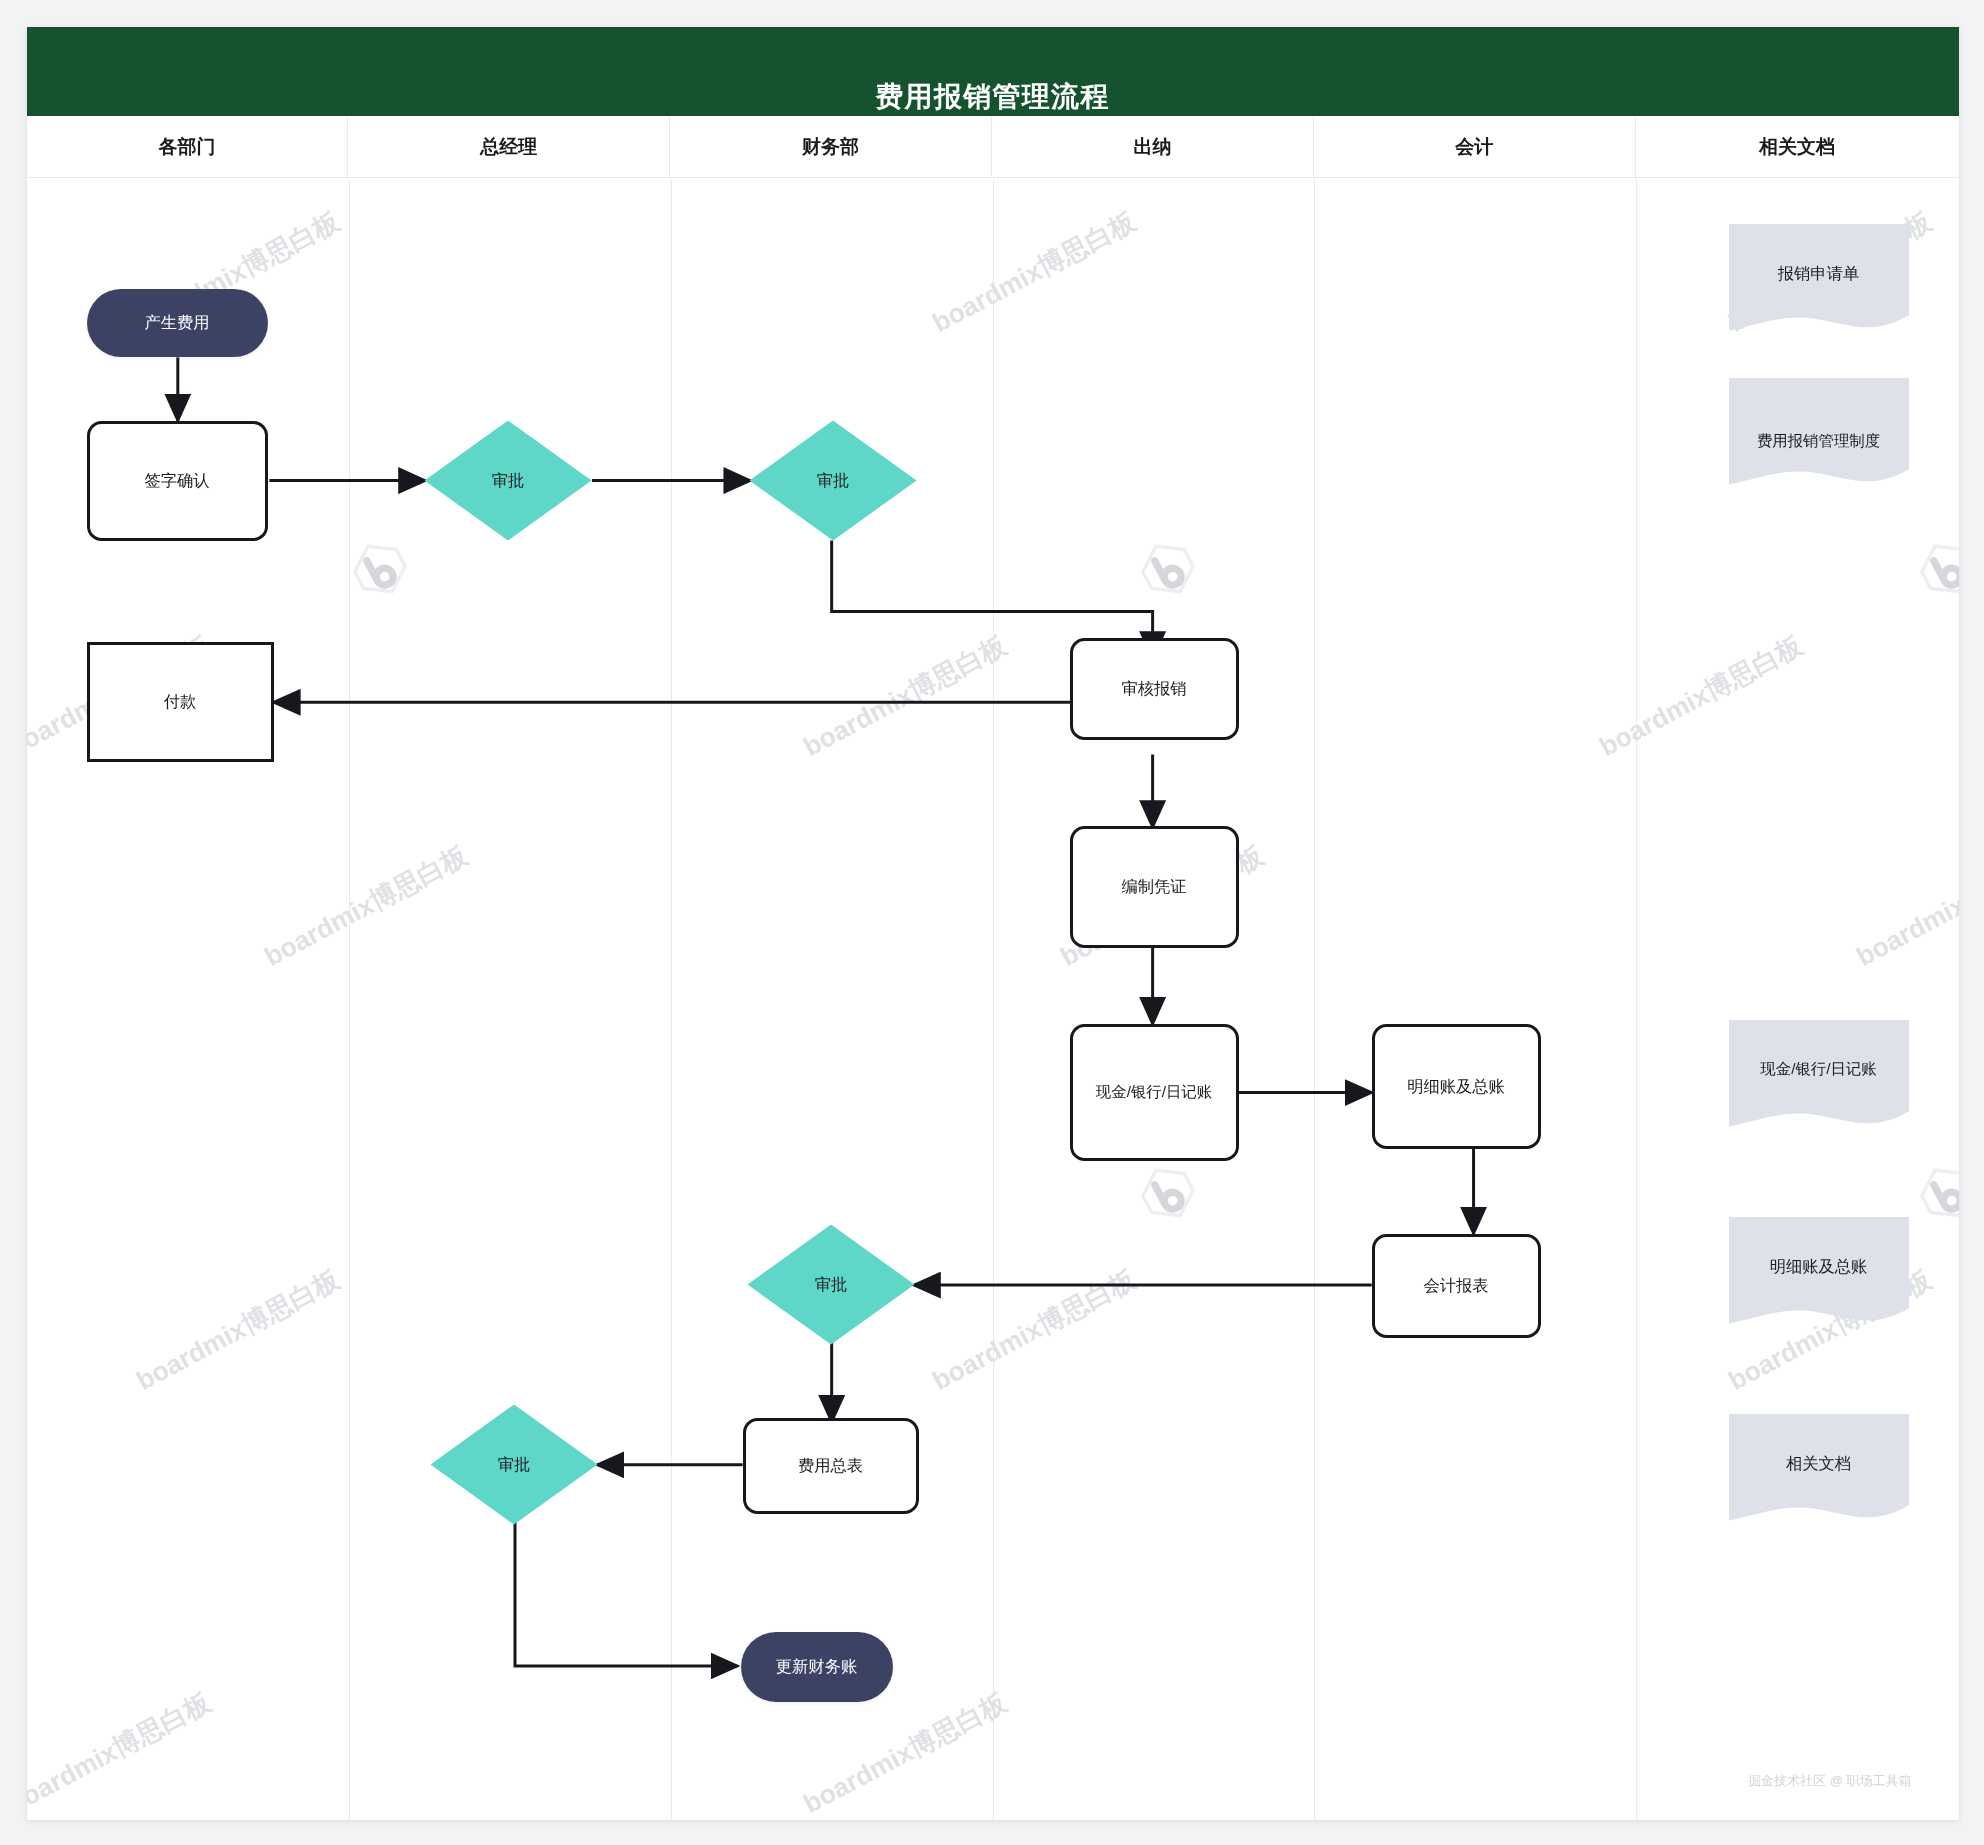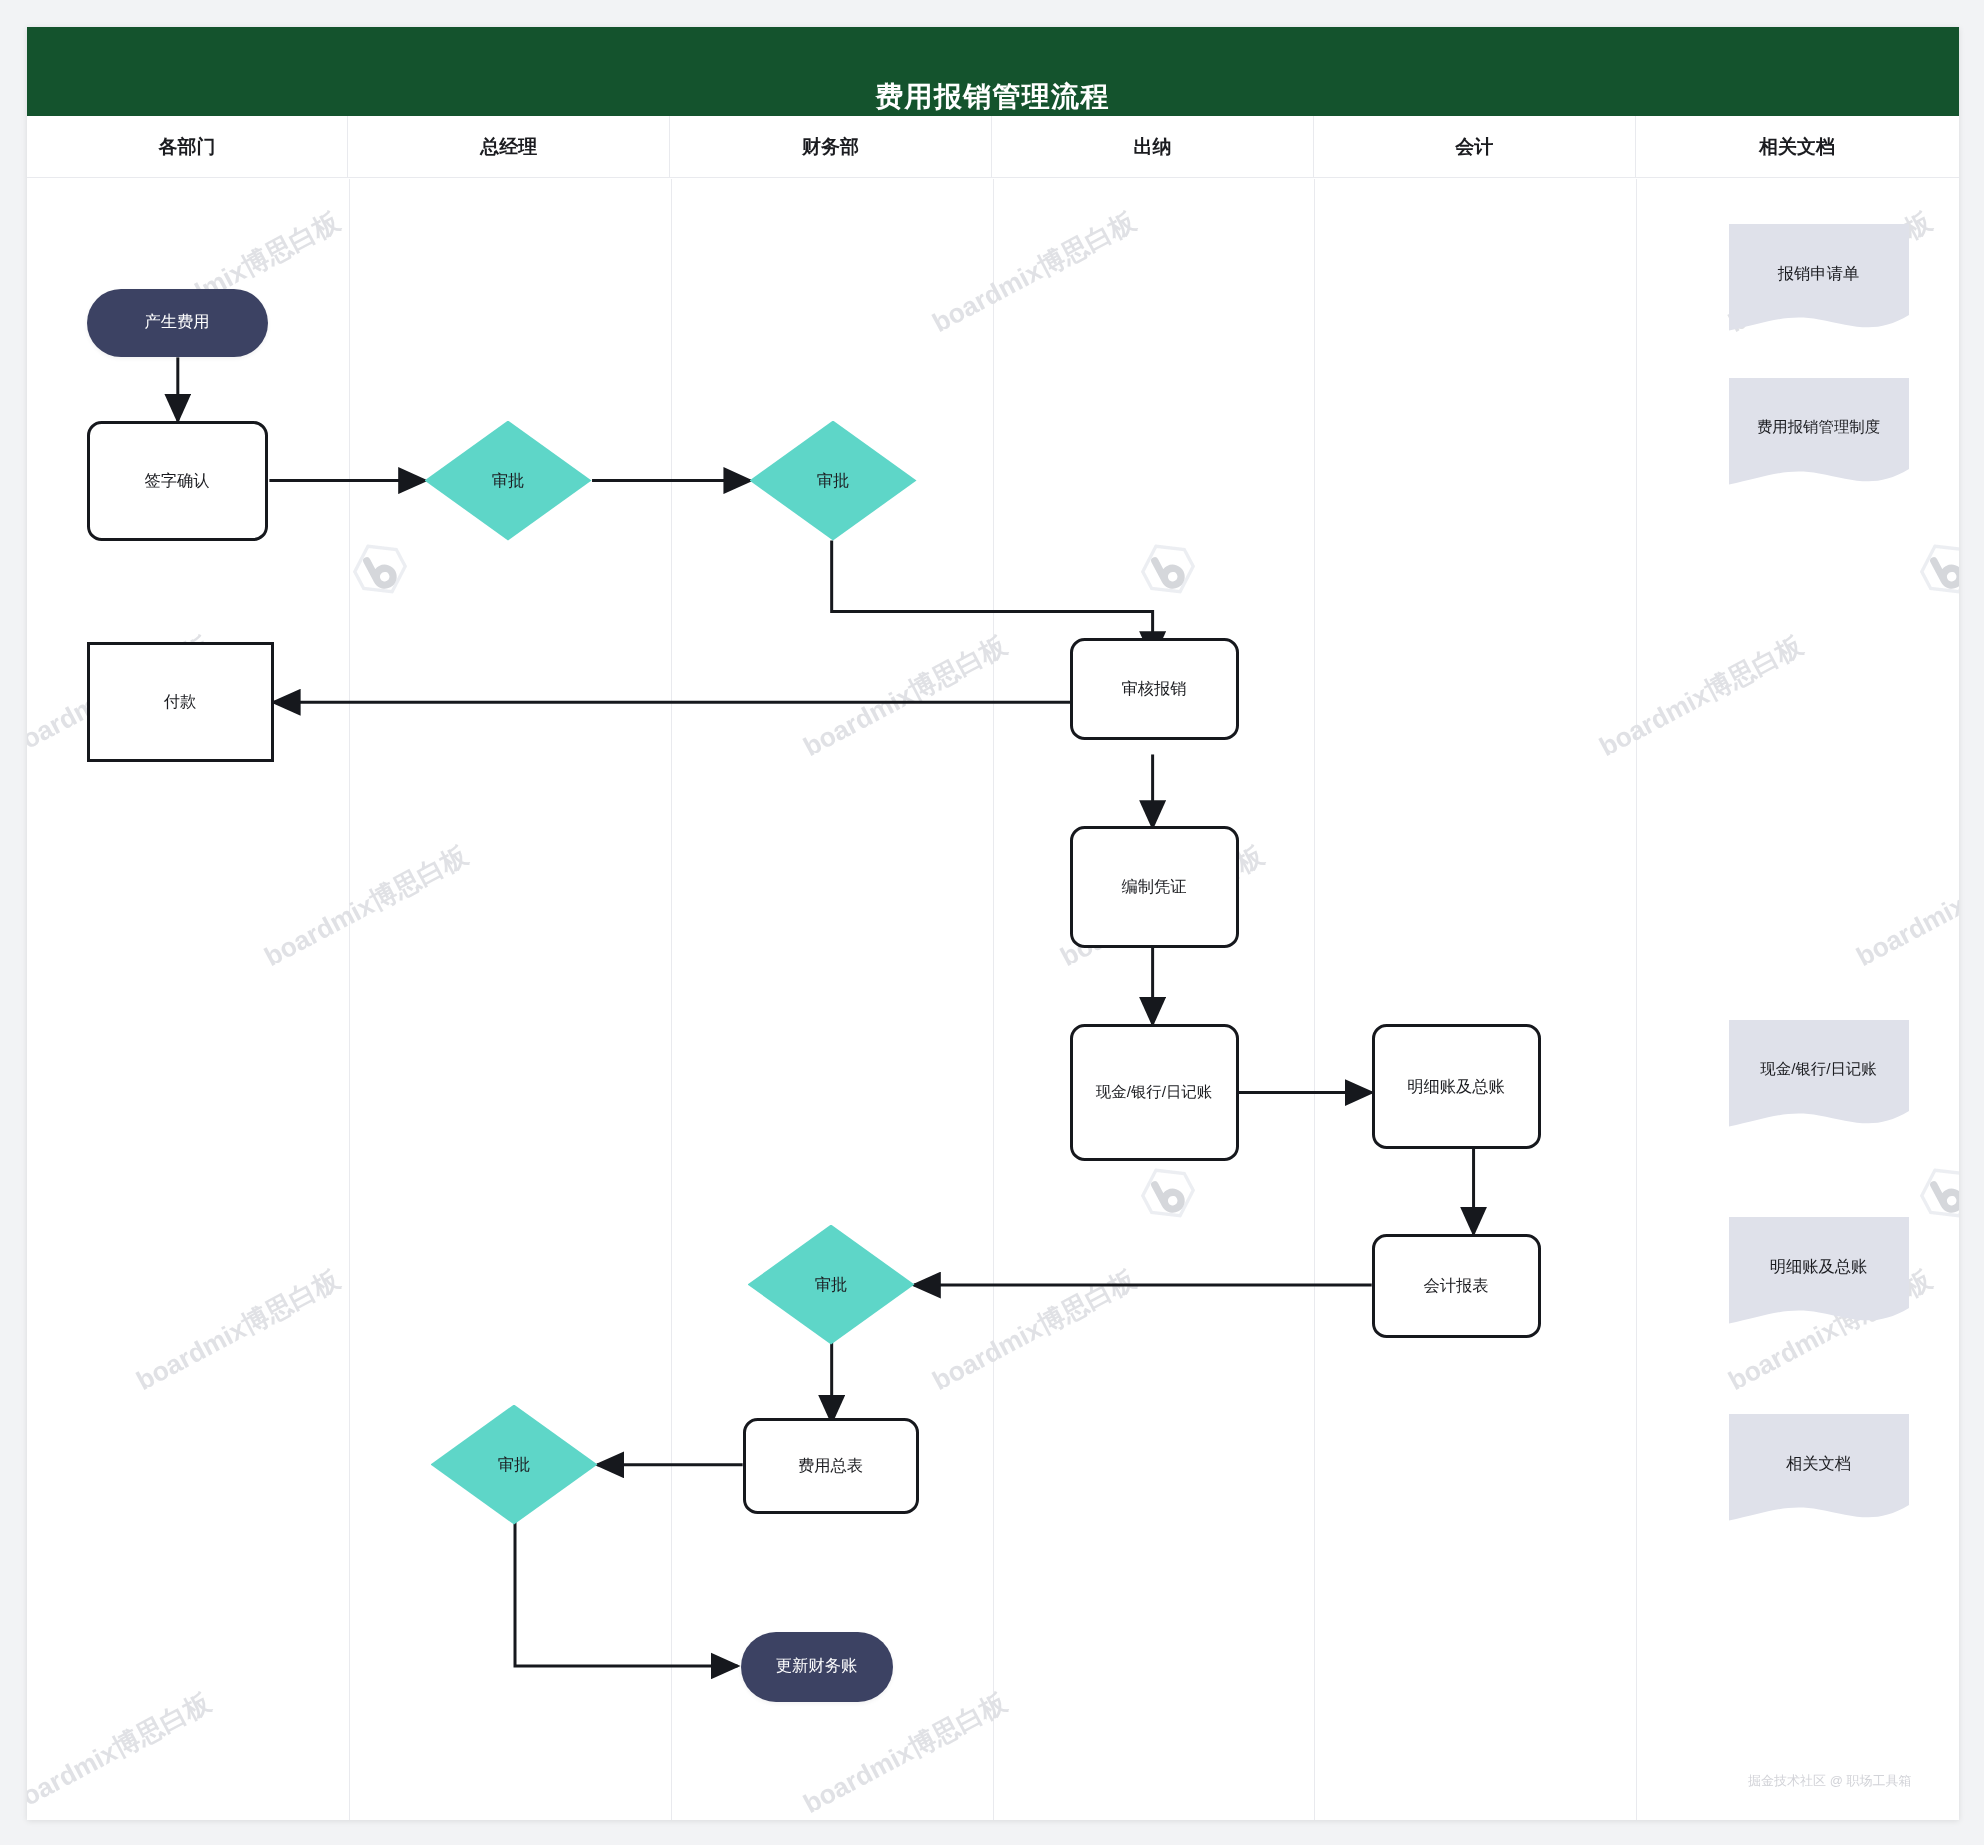--- a/index.html
+++ b/index.html
@@ -86,21 +86,20 @@
     font-size: 16.3px;
     line-height: 1.28;
     color: #1b1c20;
     z-index: 5;
   }
   .node.terminator {
     background: #3c4263;
     color: #ffffff;
     border-radius: 428px;
     box-shadow: 0 1.7px 4.3px rgba(0,0,0,0.06);
-    font-family: Liberation Serif, serif;
   }
   .node.process {
     background: #ffffff;
     border: 3px solid #16181d;
     border-radius: 14.6px;
     text-align: right;
   }
   .node.rect {
     background: #ffffff;
     border: 3px solid #16181d;
@@ -315,21 +314,21 @@
       <svg class="docbg" viewBox="0 0 420 270" preserveAspectRatio="none">
         <path d="M0,0 H420 V212 C340,260 290,236 210,222 C130,208 80,232 0,248 Z" fill="#dfe1ea"></path>
       </svg>
       <span class="doclabel" style="margin-top:39px">报销申请单</span>
     </div>
 
     <div class="doc" style="left:1702px; top:351px; width:180px; height:116px">
       <svg class="docbg" viewBox="0 0 420 270" preserveAspectRatio="none">
         <path d="M0,0 H420 V212 C340,260 290,236 210,222 C130,208 80,232 0,248 Z" fill="#dfe1ea"></path>
       </svg>
-      <span class="doclabel" style="margin-top:39px;font-size:15.4px">费用报销管理制度</span>
+      <span class="doclabel" style="margin-top:53px;font-size:15.4px">费用报销管理制度</span>
     </div>
 
     <div class="doc" style="left:1702px; top:993px; width:180px; height:116px">
       <svg class="docbg" viewBox="0 0 420 270" preserveAspectRatio="none">
         <path d="M0,0 H420 V212 C340,260 290,236 210,222 C130,208 80,232 0,248 Z" fill="#dfe1ea"></path>
       </svg>
       <span class="doclabel" style="margin-top:39px;font-size:15.4px">现金/银行/日记账</span>
     </div>
 
     <div class="doc" style="left:1702px; top:1190px; width:180px; height:116px">

